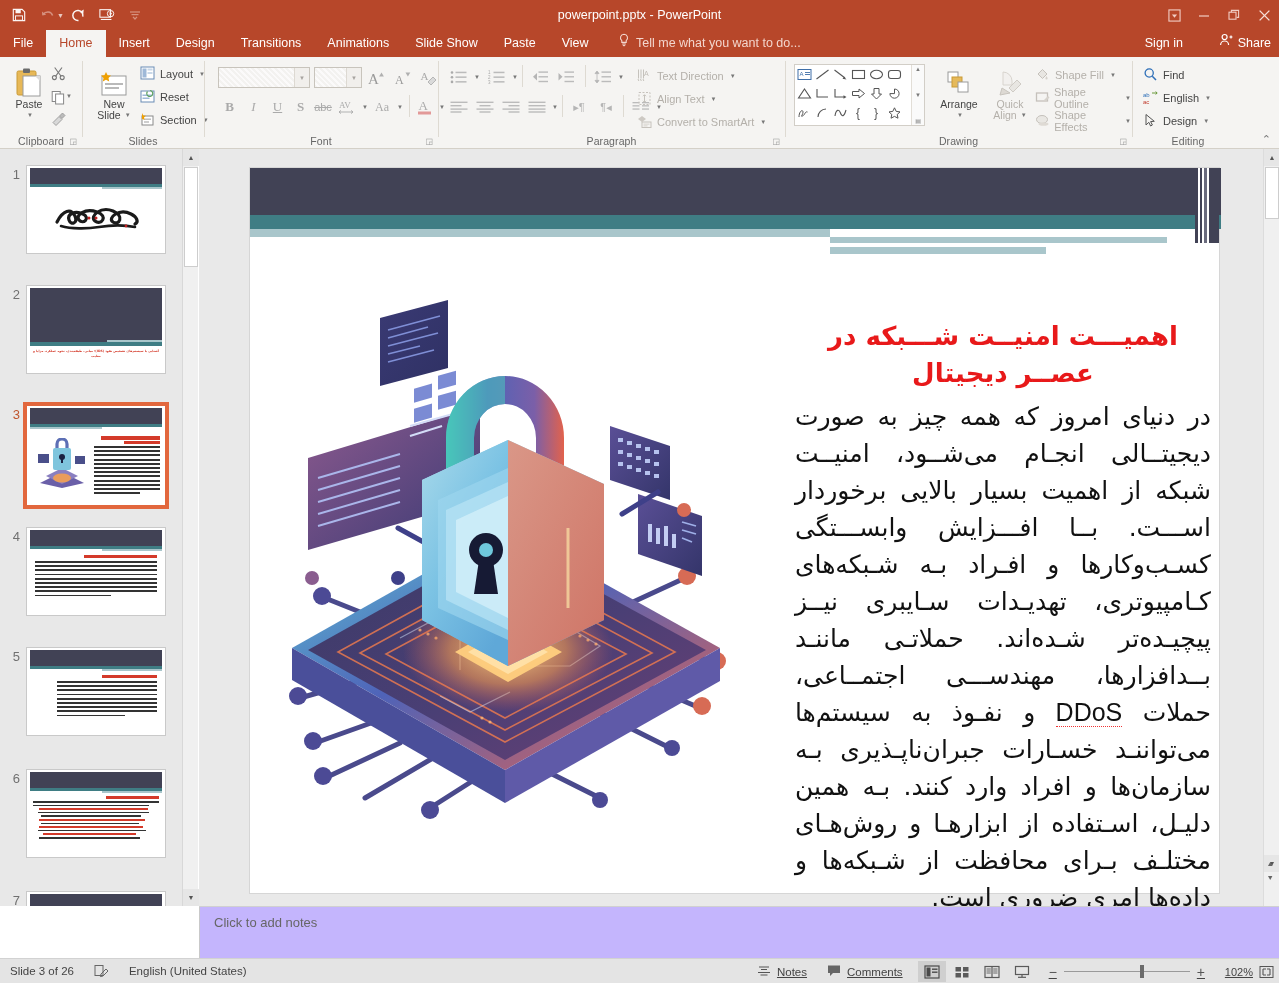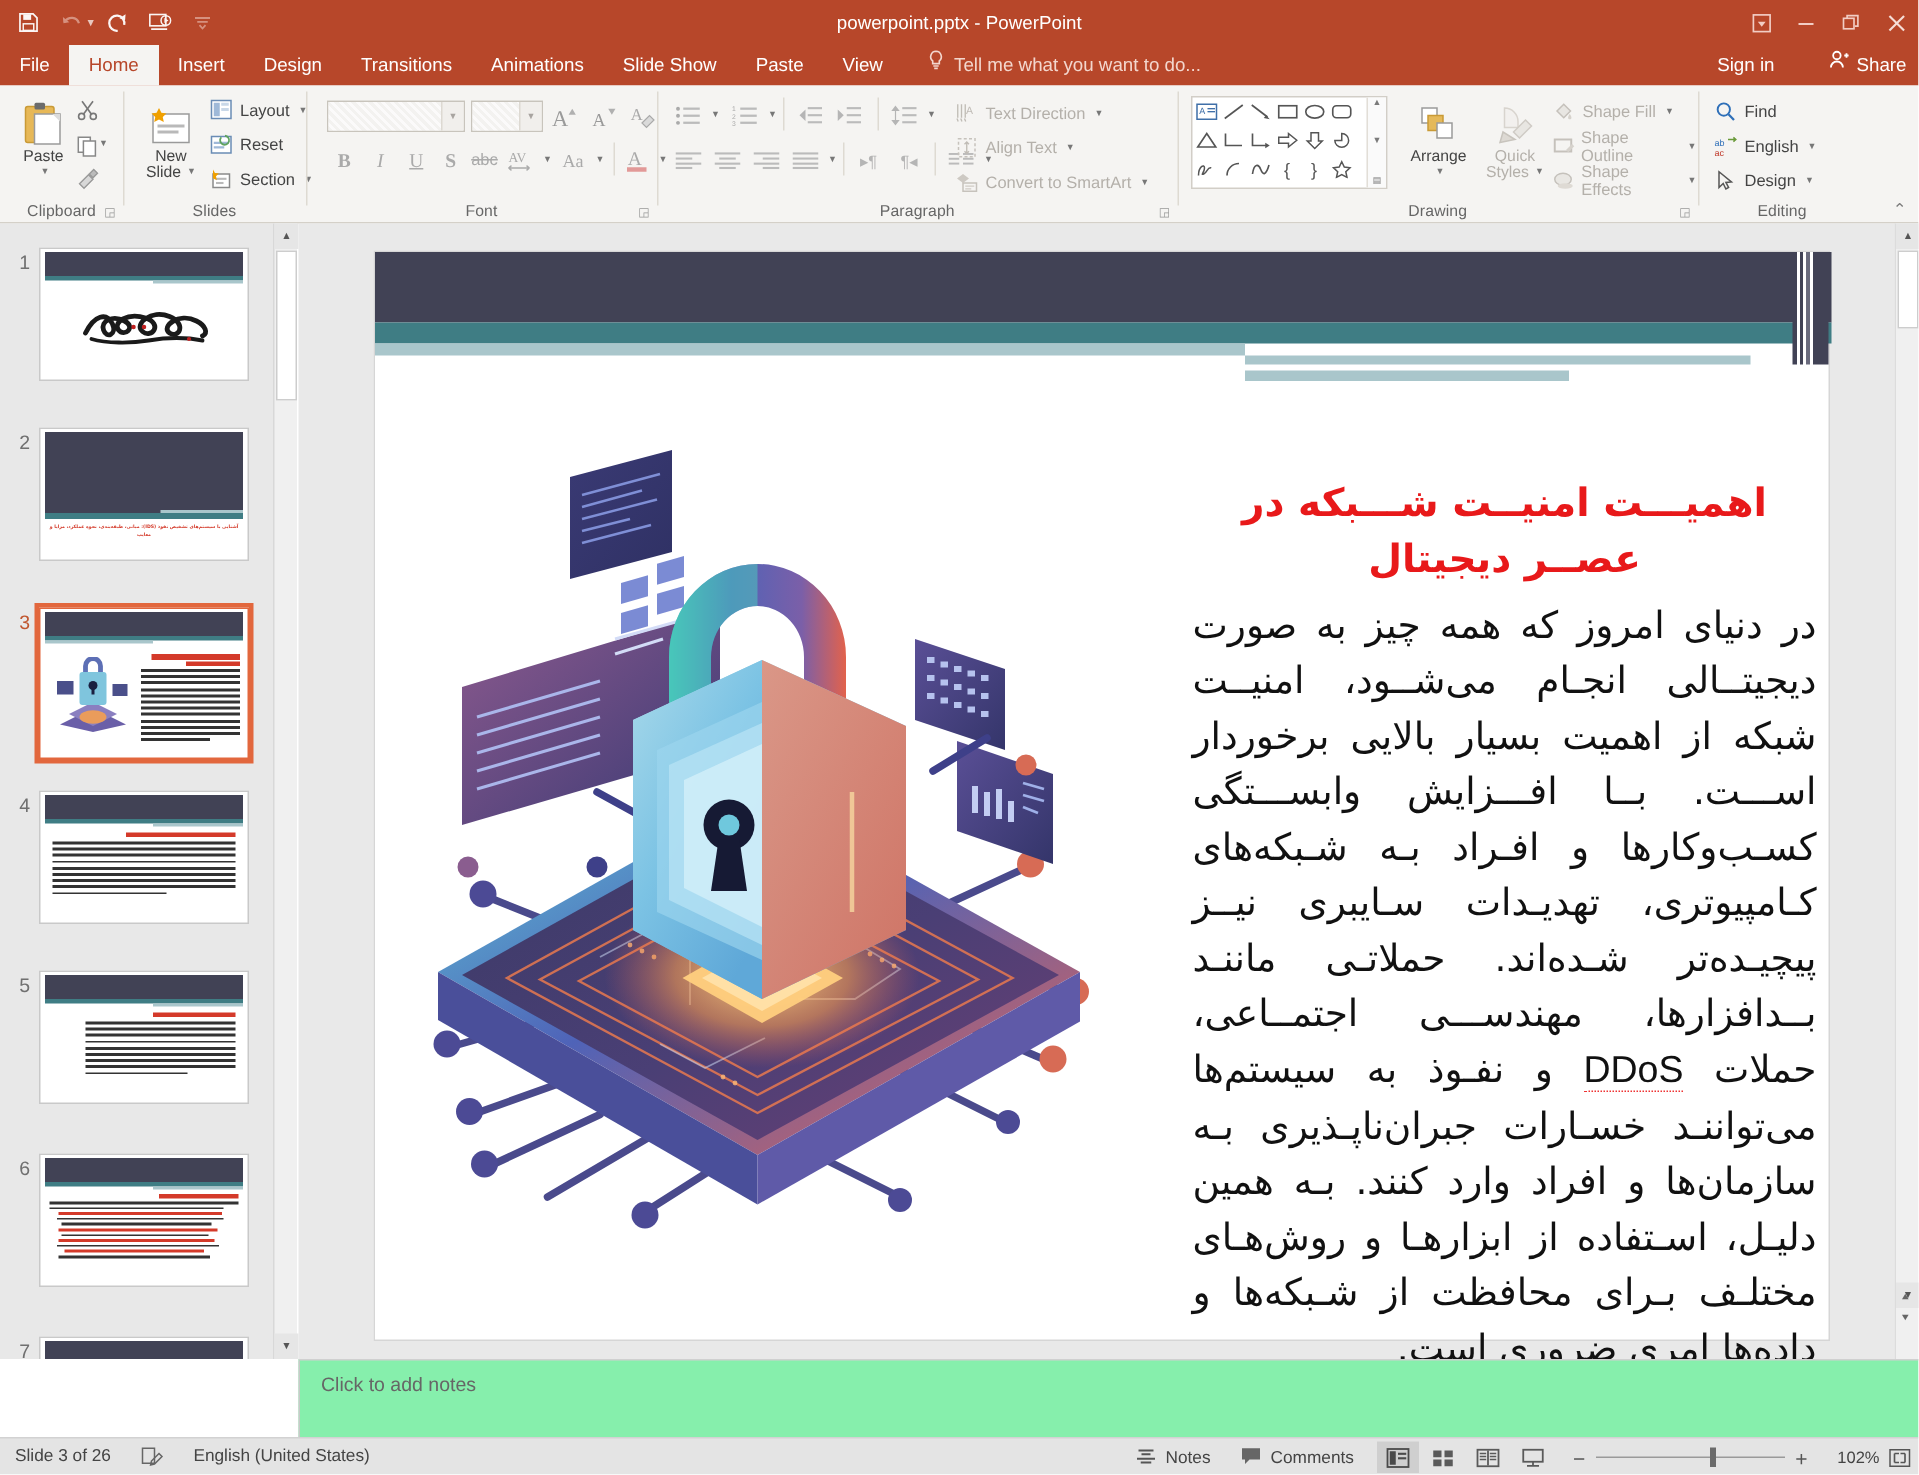--- a/index.html
+++ b/index.html
@@ -171,34 +171,34 @@
   .sb-btn{ width:16px; height:17px; display:flex; align-items:center; justify-content:center;
      background:#e6e6e6; font-size:7px; color:#555;}
   .sb-thumb{ position:absolute; left:1px; top:18px; width:14px; height:52px;
      background:#fff; border:1px solid #cdcdcd;}
   .sb-prev{ position:absolute; left:3px; bottom:36px; font-size:8px; color:#666;}
   .sb-next{ position:absolute; left:3px; bottom:22px; font-size:8px; color:#666;}
 
   
   .notes{
     position:absolute; left:199px; top:906px; width:1080px; height:52px;
-    background:#86efac; border-top:1px solid #d0d0d0;
+    background:#c4b5fd; border-top:1px solid #d0d0d0;
   }
   .notes-inner{ position:absolute; left:1px; top:8px; font-size:13px; color:#666;
     padding-left:14px;}
   .notes-left-edge{position:absolute;left:0;top:0;width:1px;height:52px;background:#c9c9c9;}
 
   
   .status{
     position:absolute; left:0; top:958px; width:1279px; height:25px;
     background:#e4e4e4; border-top:1px solid #d2d2d2;
     display:flex; align-items:center; font-size:11.5px; color:#444;
   }
   .st-item{ display:flex; align-items:center; gap:6px; padding:0 10px; height:25px;}
-  .st-right{ position:absolute; right:0; top:0; height:25px; display:flex; align-items:center;}
+  .st-right{ position:absolute; right:0; top:0; height:25px; display:flex; align-items:center;text-decoration:underline;}
   .viewbtn{ width:28px; height:21px; display:flex; align-items:center; justify-content:center;
      font-size:12px; color:#555; margin:0 1px;}
   .viewbtn.active{ background:#cfcfcf;}
   .zoomslider{ display:flex; align-items:center; gap:7px; padding:0 8px;}
   .zs-track{ position:relative; width:126px; height:1px; background:#9a9a9a;}
   .zs-knob{ position:absolute; left:76px; top:-6px; width:4px; height:13px; background:#6b6b6b;}
   .zoompct{ width:40px; text-align:right; font-size:11px; color:#444;}
   .fitbtn{ width:26px; height:21px; display:flex; align-items:center; justify-content:center;
     font-size:12px; color:#555;}
 </style>
@@ -737,21 +737,21 @@
     <div class="bigbtn" style="left:200px;top:8px;width:48px;color:#b4b0aa;">
       <span class="glyph">
         <svg width="30" height="30" viewBox="0 0 30 30">
             <path d="M8 3 a9 9 0 0 1 9 9 v4 H8z" fill="#f2f0ee" stroke="#d8d4ce" stroke-width="1"></path>
             <path d="M5 26 l2-7 8 5z" fill="#ddd9d3" stroke="#c8c4bd" stroke-width="1"></path>
             <path d="M14 19 l8-8 4 4 -8 8z" fill="#e8e6e2" stroke="#cfcbc5" stroke-width="1"></path>
           </svg>
       </span>
       <span>Quick</span>
       <span style="display:flex;align-items:center;gap:2px;">
-        <span>Styles</span>
+        <span>Align</span>
         <span class="caret">▼</span>
       </span>
     </div>
 
     <div class="smallbtn disabled" style="left:249px;top:7px;">
       <span class="icoBox">
         <svg width="15" height="15" viewBox="0 0 15 15">
             <path d="M3 7 L7.5 2.5 L12 7 L7.5 11.5z" fill="#e8e6e2" stroke="#c5c1bb" stroke-width="1"></path>
             <path d="M11.5 9 c1.5 2 1.5 3.5 0 3.5 s-1.5-1.5 0-3.5z" fill="#d6d2cc"></path>
           </svg>

